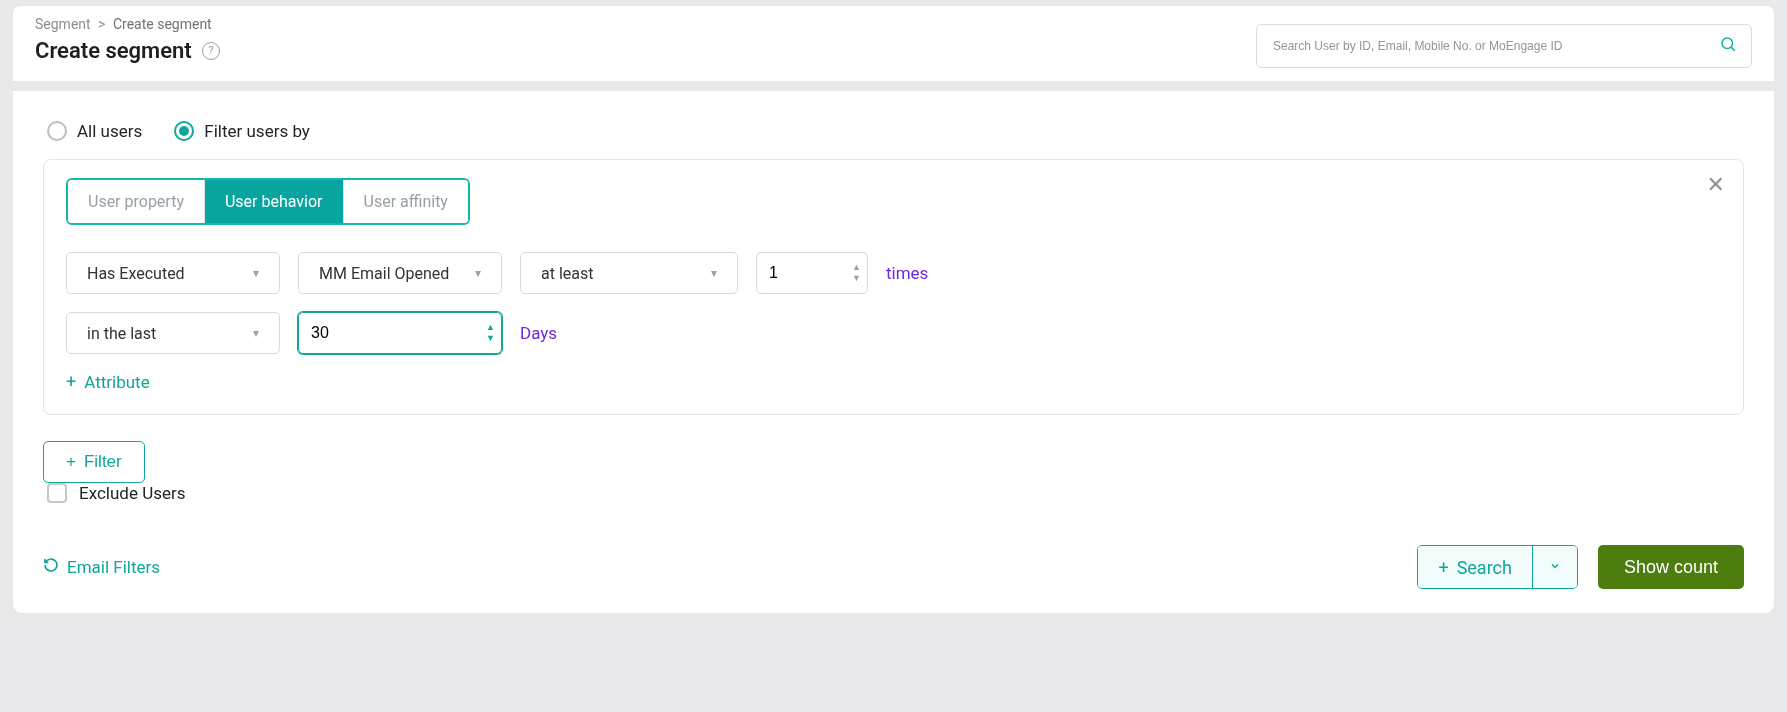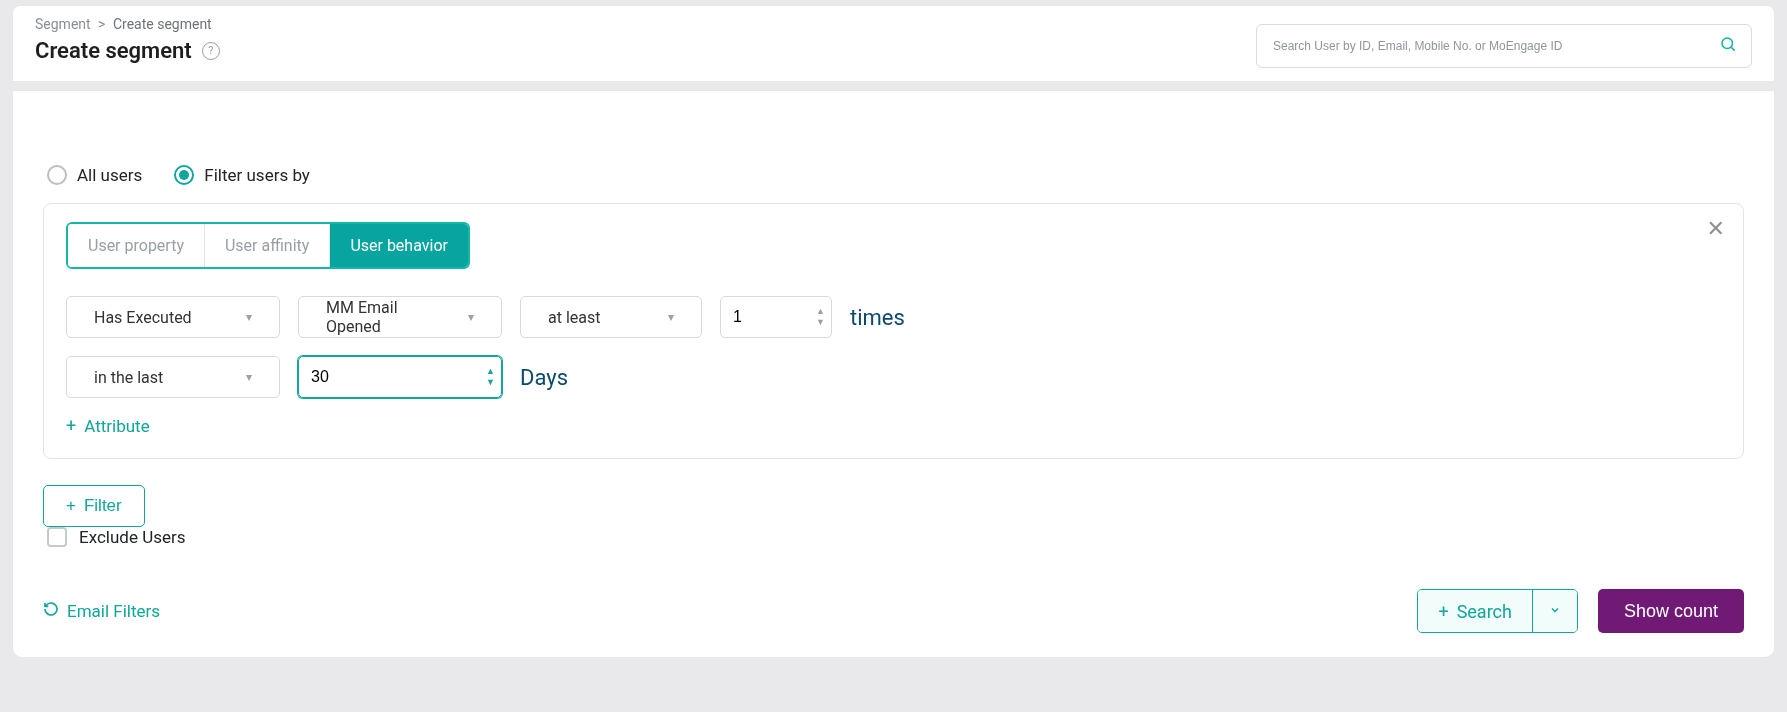--- a/index.html
+++ b/index.html
@@ -76,21 +76,21 @@
     padding: 30px 30px 24px 30px;
   }
 
   
   .radio-row {
     display: flex; align-items: center; gap: 32px;
     font-size: 17px;
     margin-bottom: 18px;
     padding-left: 4px;
   }
-  .radio-item { display: flex; align-items: center; gap: 10px; cursor: pointer; margin-top: 44px; }
+  .radio-item { display: flex; align-items: center; gap: 10px; cursor: pointer; }
   .radio-circle {
     width: 20px; height: 20px;
     border: 2px solid #b9bec3;
     border-radius: 50%;
     position: relative;
     background: #fff;
   }
   .radio-circle.selected { border-color: #0fa79a; }
   .radio-circle.selected::after {
     content: "";
@@ -139,30 +139,30 @@
   .cond-row {
     display: flex; align-items: center; gap: 18px;
     margin-bottom: 18px;
   }
   .select {
     height: 42px;
     border: 1px solid #d6dadd;
     border-radius: 5px;
     background: #fff;
     display: inline-flex; align-items: center; justify-content: space-between;
-    padding: 0 27px;
+    padding: 0 20px;
     font-size: 16px;
     color: #333;
     gap: 12px;
     cursor: pointer;
   }
   .select .chev { color: #9aa0a6; font-size: 12px; }
   .w-exec { width: 214px; }
   .w-event { width: 204px; }
-  .w-cmp { width: 182px; gap: 40px; }
+  .w-cmp { width: 218px; gap: 40px; }
   .w-range { width: 214px; }
   .num-input {
     width: 112px; height: 42px;
     border: 1px solid #d6dadd;
     border-radius: 5px;
     position: relative;
     display: inline-flex; align-items: center;
   }
   .num-input input {
     border: none; outline: none; width: 100%; height: 100%;
@@ -174,21 +174,21 @@
   }
   .num-input.wide { width: 204px; }
   .spinner {
     position: absolute; right: 6px; top: 0; bottom: 0;
     display: flex; flex-direction: column; justify-content: center;
     gap: 2px;
   }
   .spinner span { font-size: 9px; line-height: 1; color: #9aa0a6; cursor: pointer; }
   .num-input.focused .spinner span { color: #0fa79a; }
   .static-label {
-    font-size: 22px; color: #0c4a6e;
+    font-size: 17px; color: #6d28d9;
   }
 
   .attr-link {
     display: inline-flex; align-items: center; gap: 8px;
     color: #0fa79a; font-size: 17px; cursor: pointer;
   }
   .attr-link .plus { font-size: 18px; line-height: 1; }
 
   
   .add-filter-btn {
@@ -247,21 +247,21 @@
     border-right: 1.5px solid #0fa79a;
     cursor: pointer;
   }
   .create-caret {
     width: 44px; display: flex; align-items: center; justify-content: center;
     color: #0fa79a; background: #f1fcfb; cursor: pointer;
   }
   .show-count-btn {
     height: 44px;
     padding: 0 26px;
-    background: #701a75;
+    background: #4d7c0f;
     color: #fff;
     border-radius: 5px;
     font-size: 18px;
     display: inline-flex; align-items: center;
     cursor: pointer;
     border: none;
   }
 </style>
 </head>
 <body>
@@ -301,22 +301,22 @@
         <span class="radio-circle selected"></span>
         <span>Filter users by</span>
       </div>
     </div>
 
     <div class="filter-block">
       <div class="filter-close">✕</div>
 
       <div class="tab-strip">
         <div class="tab">User property</div>
+        <div class="tab active">User behavior</div>
         <div class="tab">User affinity</div>
-        <div class="tab active">User behavior</div>
       </div>
 
       <div class="cond-row">
         <div class="select w-exec">
           <span>Has Executed</span>
           <span class="chev">▾</span>
         </div>
         <div class="select w-event">
           <span>MM Email Opened</span>
           <span class="chev">▾</span>

